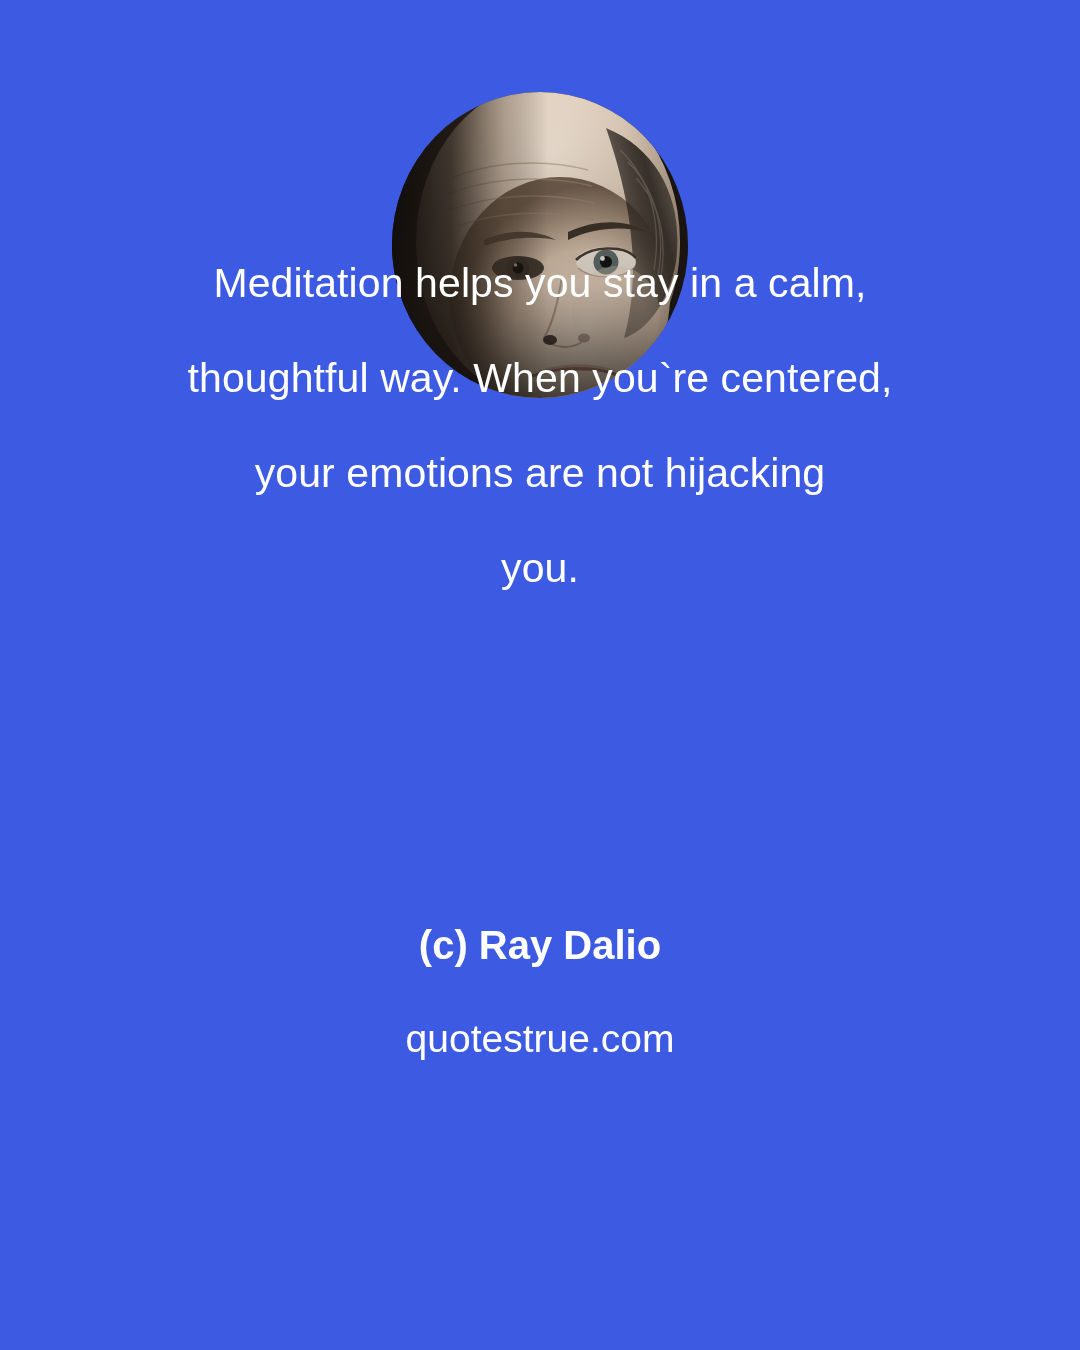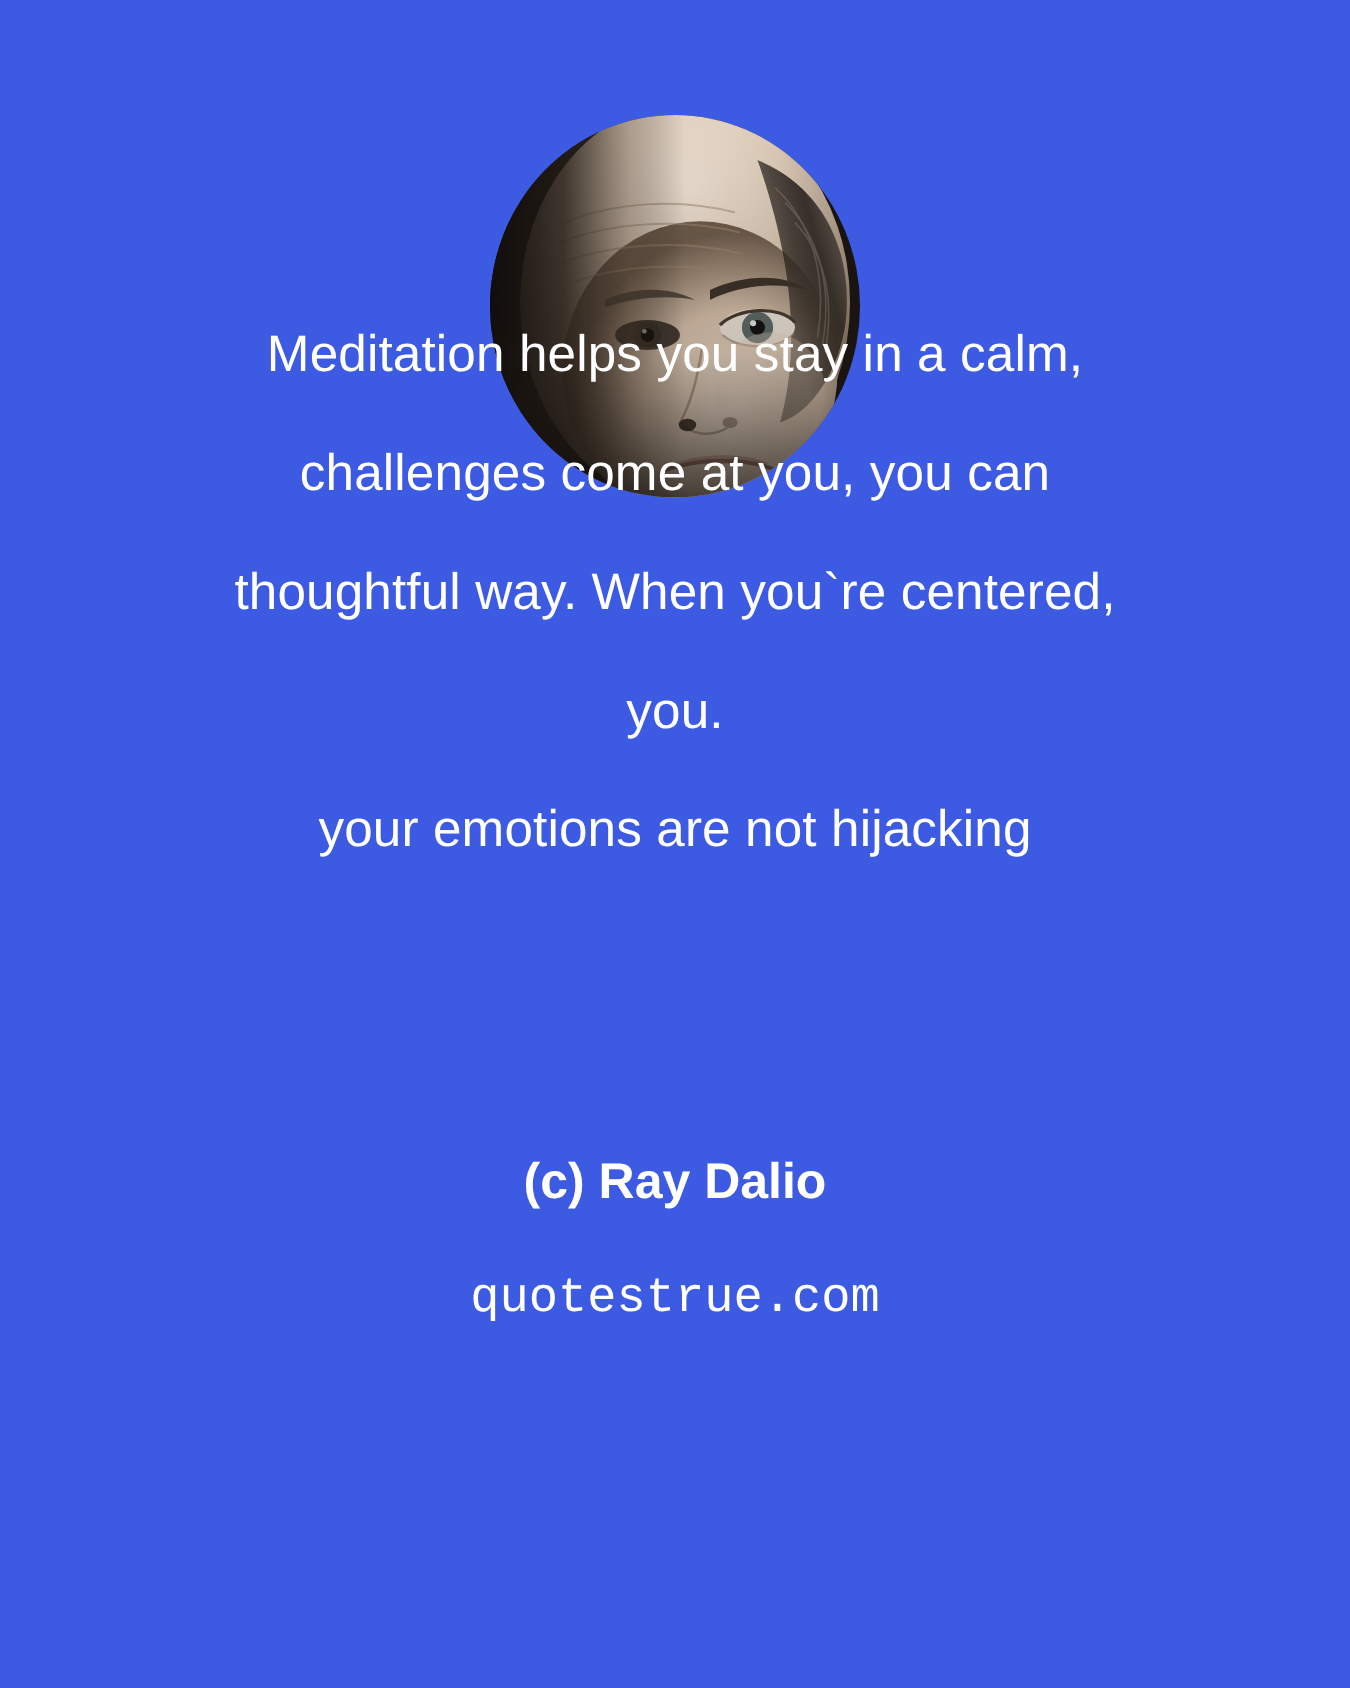--- a/index.html
+++ b/index.html
@@ -73,21 +73,20 @@
     position: absolute;
     left: 0;
     top: 1012px;
     width: 1080px;
     z-index: 2;
     text-align: center;
     color: #ffffff;
     font-size: 39px;
     line-height: 54px;
     font-weight: 400;
-    font-family: Liberation Mono, monospace;
   }
 </style>
 </head>
 <body>
 
 <div id="poster">
 
   <div class="portrait">
     <svg viewBox="0 0 296 306" preserveAspectRatio="xMidYMid slice" aria-hidden="true">
       <defs>
@@ -165,23 +164,22 @@
       <path d="M146 279 C 170 270, 204 270, 224 279" fill="#a8756a" opacity="0.45"></path>
 
       <rect width="156" height="306" fill="url(#leftShade)"></rect>
 
       <rect width="296" height="306" fill="url(#bottomShade)"></rect>
     </svg>
   </div>
 
   <div class="quote">
     <span class="quote-line">Meditation helps you stay in a calm,</span>
-    <span class="quote-line">challenges come at you, you can</span>
     <span class="quote-line">thoughtful way. When you`re centered,</span>
+    <span class="quote-line">your emotions are not hijacking</span>
     <span class="quote-line">you.</span>
-    <span class="quote-line">your emotions are not hijacking</span>
   </div>
 
   <div class="author">(c) Ray Dalio</div>
 
   <div class="source">quotestrue.com</div>
 
 </div>
 
 </body></html>

